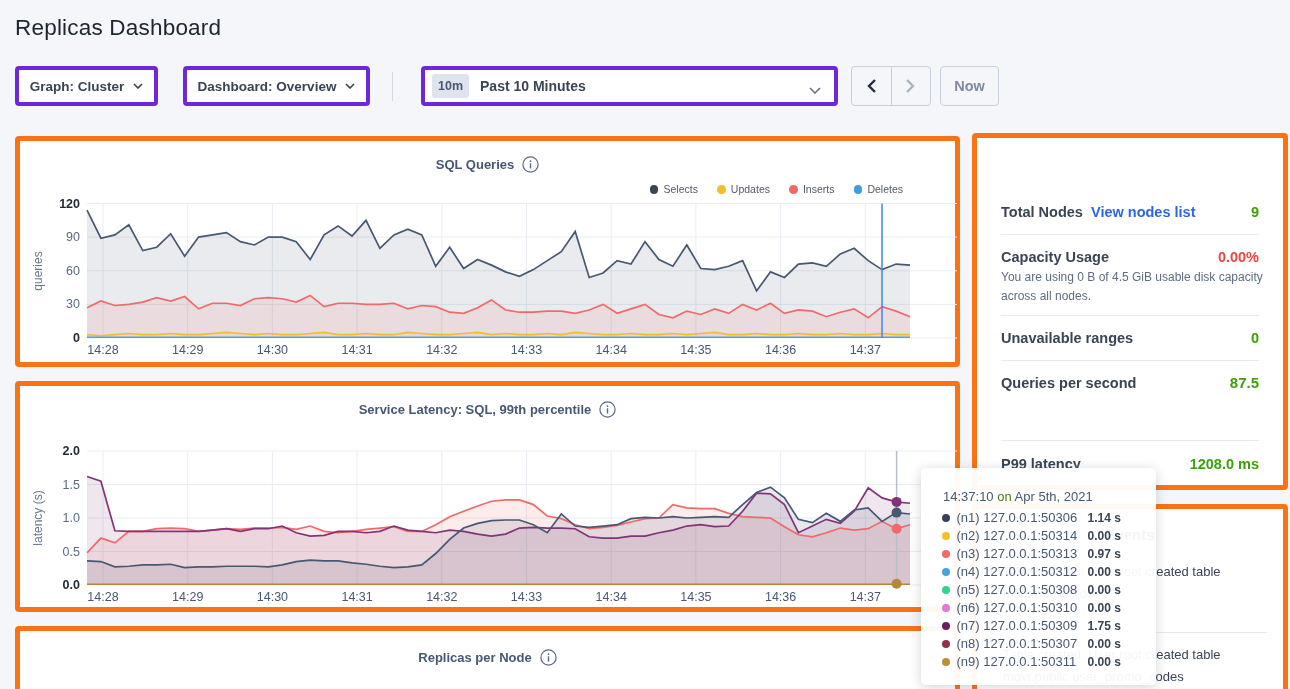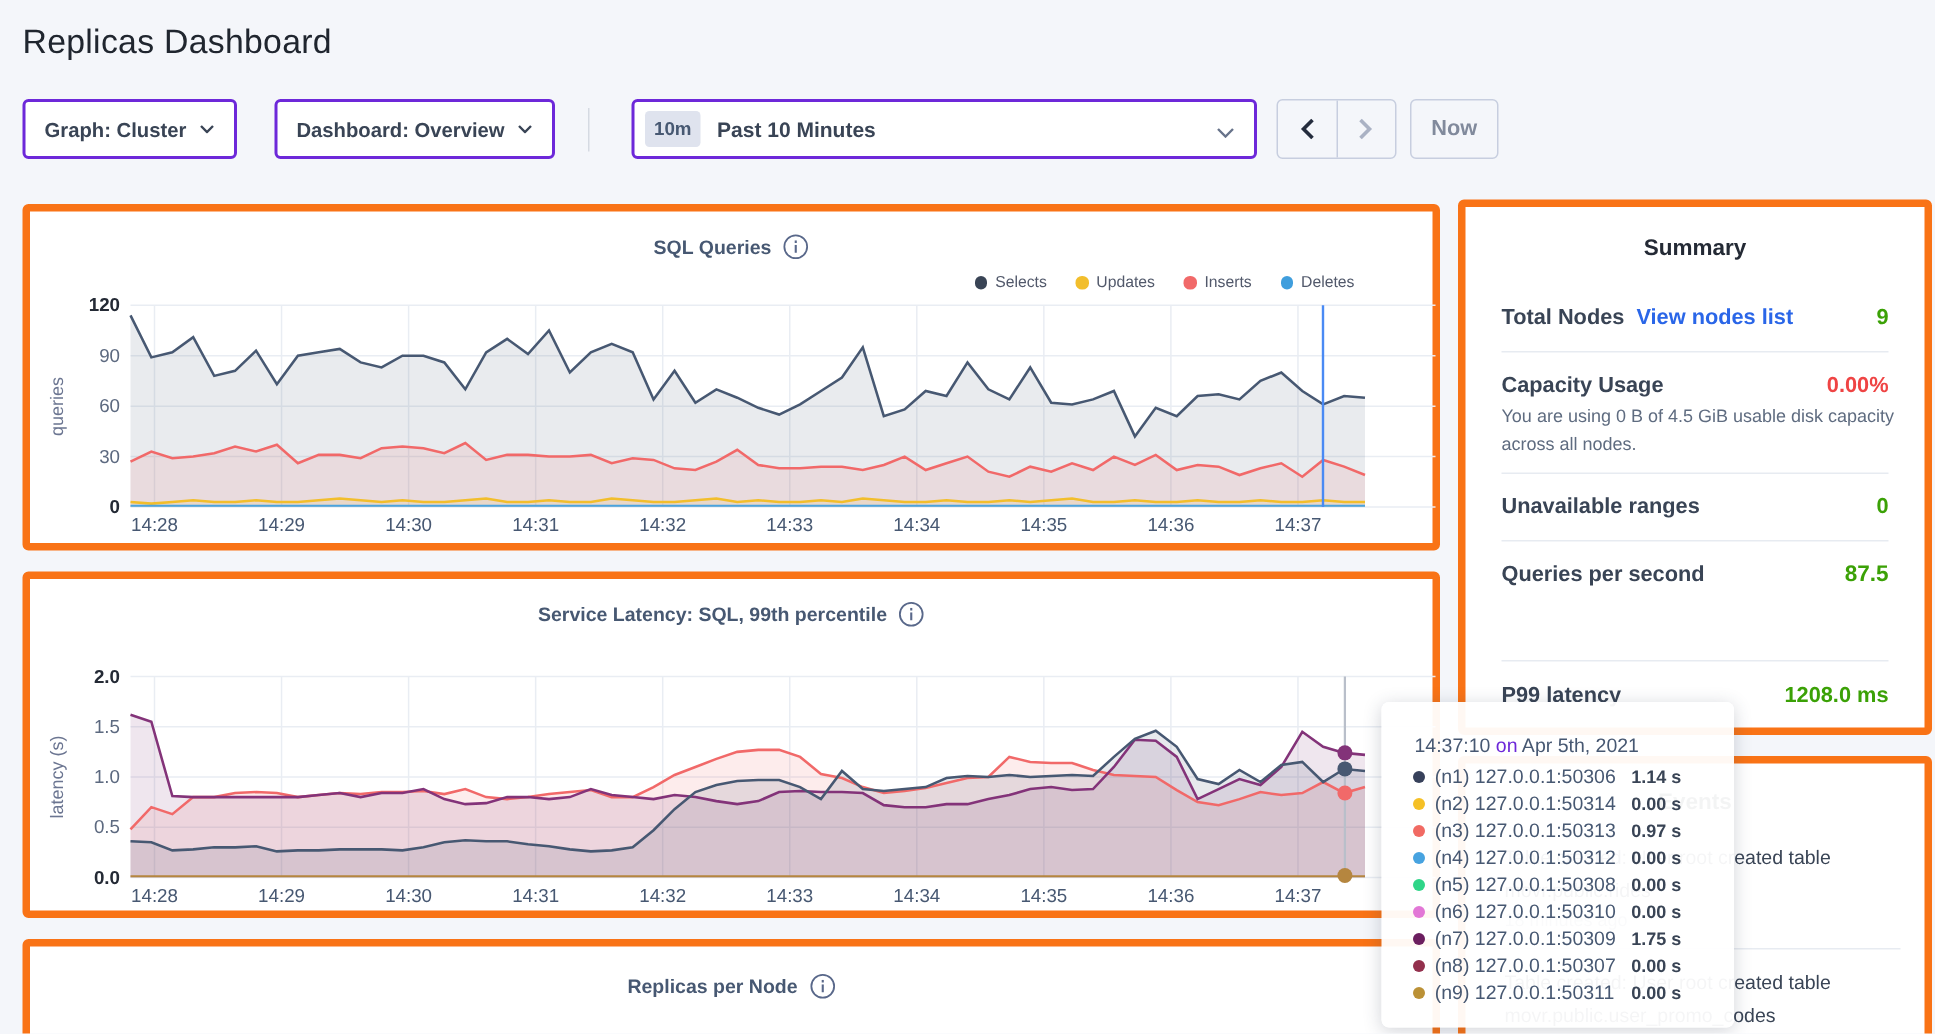--- a/index.html
+++ b/index.html
@@ -1,20 +1,20 @@
 <!DOCTYPE html>
 <html><head><meta charset="utf-8">
 <style>
 * { margin:0; padding:0; box-sizing:border-box; }
 html,body { width:1290px; height:689px; overflow:hidden; background:#f4f6fa;
   font-family:"Liberation Sans",sans-serif; position:relative; }
 .abs { position:absolute; }
 .panel { position:absolute; background:#fff; border:5px solid #f97316; border-radius:4px; }
 h1 { position:absolute; left:15px; top:15px; font-size:22.5px; font-weight:400; color:#20262f; letter-spacing:0.2px;}
-.btn { position:absolute; top:66px; height:40px; background:#fff; border:2px solid #6d28d9; border-radius:4px;
+.btn { position:absolute; top:66px; height:40px; background:#fff; border:4px solid #6d28d9; border-radius:4px;
   display:flex; align-items:center; justify-content:center; font-size:13.5px; font-weight:700; color:#394455; }
 .ghostbtn { position:absolute; top:66px; height:40px; border:1px solid #c7cedf; border-radius:4px;
   display:flex; align-items:center; justify-content:center; }
 .charttitle { position:absolute; left:0; right:0; top:15px; display:flex; align-items:center; justify-content:center;
   font-size:13px; font-weight:700; color:#475872; }
 .litem { display:inline-flex; align-items:center; margin-left:15px; font-size:10.5px; color:#52596b; }
 .ldot { width:8.5px; height:8.5px; border-radius:50%; margin-right:5px; display:inline-block; }
 .trow { position:absolute; left:20.5px; right:10px; height:18px; display:flex; align-items:center; font-size:13px; color:#475872; }
 .tdot { width:8px; height:8px; border-radius:50%; margin-right:7px; flex:none; }
 .taddr { width:131px; }
@@ -161,21 +161,20 @@
 
 <div class="panel" style="left:15px; top:626px; width:945px; height:231px;">
   <div class="charttitle" style="top:18px;">Replicas per Node <svg width="17" height="17" viewBox="0 0 17 17" style="margin-left:8px;flex:none">
         <circle cx="8.5" cy="8.5" r="7.6" fill="none" stroke="#59688a" stroke-width="1.2"></circle>
         <rect x="7.8" y="7.3" width="1.4" height="5.2" fill="#59688a"></rect>
         <rect x="7.8" y="4.3" width="1.4" height="1.7" fill="#59688a"></rect>
       </svg></div>
 </div>
 
 <div class="panel" style="left:972px; top:133px; width:316px; height:357px;">
-<div style="position:absolute;left:0;right:0;top:19px;text-align:center;font-size:15px;font-weight:700;color:#242a35;">Summary</div>
 <div style="position:absolute;left:24px;right:24px;top:65.0px;height:18px;line-height:18px;font-size:14.5px;font-weight:700;color:#394455;">Total Nodes&nbsp;&nbsp;<span style="color:#2a66e8;">View nodes list</span><span style="position:absolute;right:0;color:#3ba106;font-size:14.5px;">9</span></div>
 <div style="position:absolute;left:24px;right:24px;top:109.5px;height:18px;line-height:18px;font-size:14.5px;font-weight:700;color:#394455;">Capacity Usage<span style="position:absolute;right:0;color:#ef4444;font-size:14.5px;">0.00%</span></div>
 <div style="position:absolute;left:24px;right:24px;top:191.0px;height:18px;line-height:18px;font-size:14.5px;font-weight:700;color:#394455;">Unavailable ranges<span style="position:absolute;right:0;color:#3ba106;font-size:14.5px;">0</span></div>
 <div style="position:absolute;left:24px;right:24px;top:236.0px;height:18px;line-height:18px;font-size:14.5px;font-weight:700;color:#394455;">Queries per second<span style="position:absolute;right:0;color:#3ba106;font-size:15px;">87.5</span></div>
 <div style="position:absolute;left:24px;right:24px;top:317.0px;height:18px;line-height:18px;font-size:14.5px;font-weight:700;color:#394455;">P99 latency<span style="position:absolute;right:0;color:#3ba106;font-size:14.5px;">1208.0 ms</span></div>
 <div style="position:absolute;left:24px;right:24px;top:95.5px;border-top:1px solid #e7ebf1;"></div>
 <div style="position:absolute;left:24px;right:24px;top:177.0px;border-top:1px solid #e7ebf1;"></div>
 <div style="position:absolute;left:24px;right:24px;top:222.0px;border-top:1px solid #e7ebf1;"></div>
 <div style="position:absolute;left:24px;right:24px;top:302.0px;border-top:1px solid #e7ebf1;"></div>
 <div style="position:absolute;left:24px;right:24px;top:130.2px;font-size:12px;color:#5f6c80;line-height:18.5px;white-space:nowrap;">You are using 0 B of 4.5 GiB usable disk capacity<br>across all nodes.</div>
@@ -186,21 +185,21 @@
 <div style="position:absolute;left:0;right:0;top:17px;text-align:center;font-size:15px;font-weight:700;color:#242a35;">Events</div>
 <div style="position:absolute;left:26px;right:8px;top:52px;font-size:13px;line-height:22px;color:#394455;">Table created: User root created table<br>movr.public.rides</div>
 <div style="position:absolute;left:26px;top:97px;font-size:12px;color:#9aa3b2;">18 minutes ago</div>
 <div style="position:absolute;left:16px;right:16px;top:123px;border-top:1px solid #e7ebf1;"></div>
 <div style="position:absolute;left:26px;right:8px;top:135px;font-size:13px;line-height:22px;color:#394455;">Table created: User root created table<br>movr.public.user_promo_codes</div>
 
 </div>
 
 <div class="abs" style="left:921px; top:468px; width:235px; height:217px; background:rgba(255,255,255,0.95);
      border-radius:5px; box-shadow:0 2px 12px rgba(50,60,80,0.22); z-index:5;">
-  <div style="position:absolute; left:22px; top:21px; font-size:13px; color:#475872;">14:37:10 <span style="color:#6d28d9;">on</span> Apr 5th, 2021</div>
+  <div style="position:absolute; left:22px; top:21px; font-size:13px; color:#475872;">14:37:10 <span style="color:#4d7c0f;">on</span> Apr 5th, 2021</div>
   <div class="trow" style="top:40.5px">
       <span class="tdot" style="background:#37415b"></span>
       <span class="taddr">(n1) 127.0.0.1:50306</span>
       <span class="tval">1.14 s</span>
     </div>
 <div class="trow" style="top:58.5px">
       <span class="tdot" style="background:#f5c026"></span>
       <span class="taddr">(n2) 127.0.0.1:50314</span>
       <span class="tval">0.00 s</span>
     </div>

